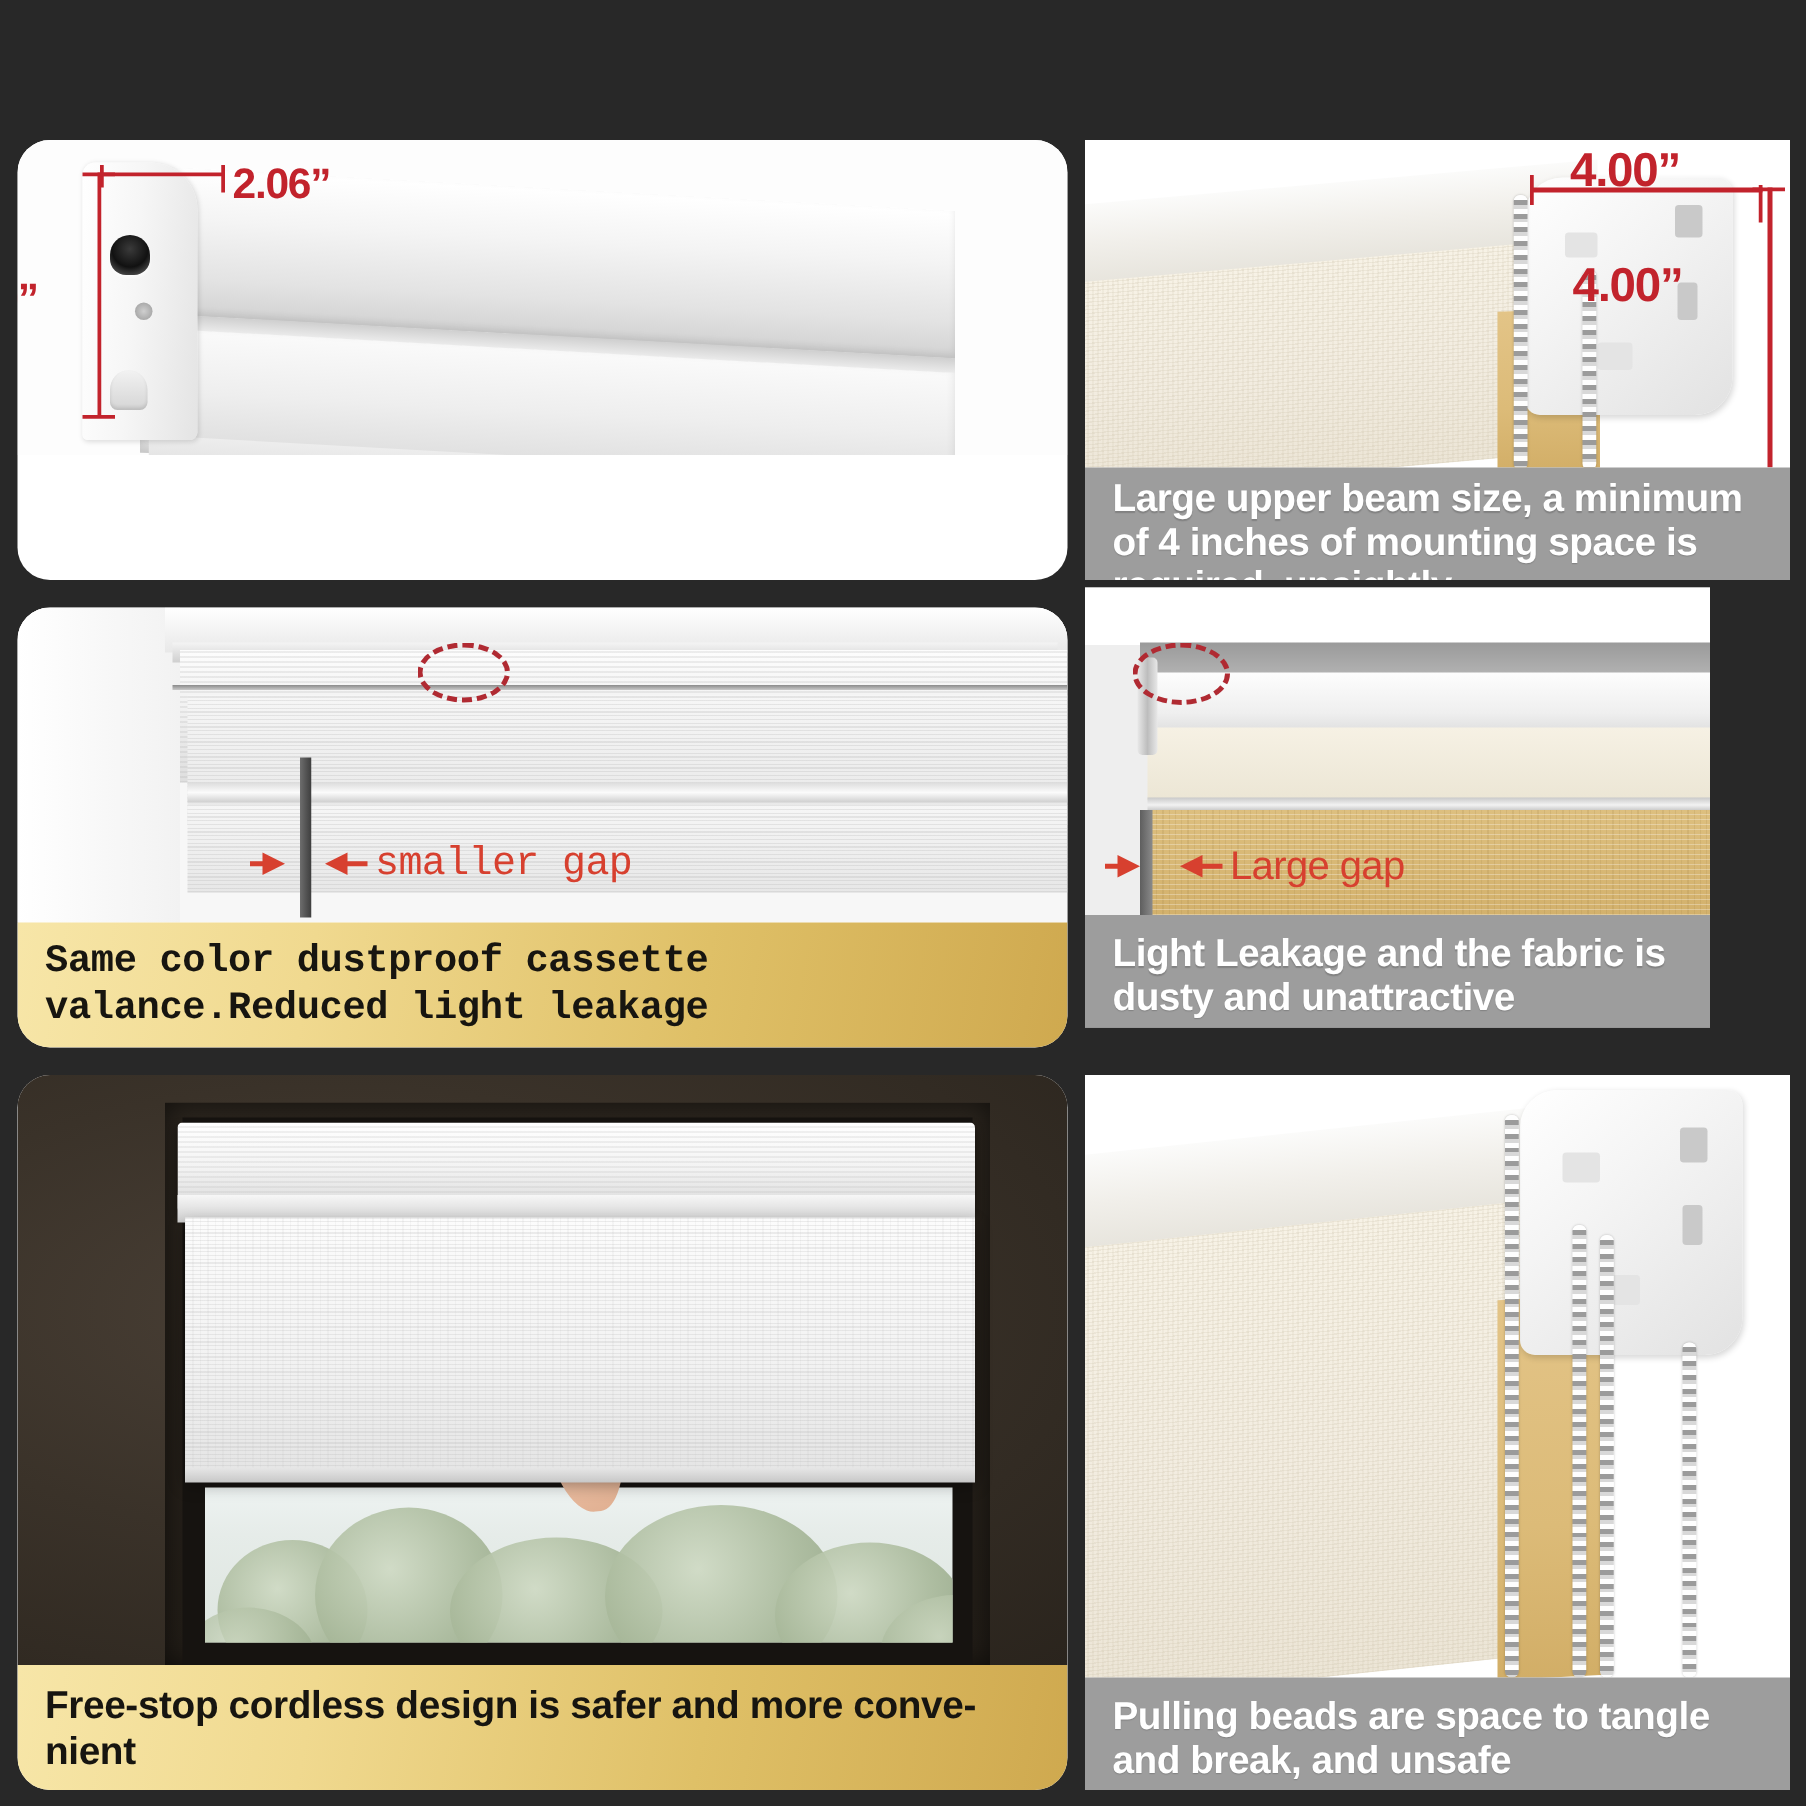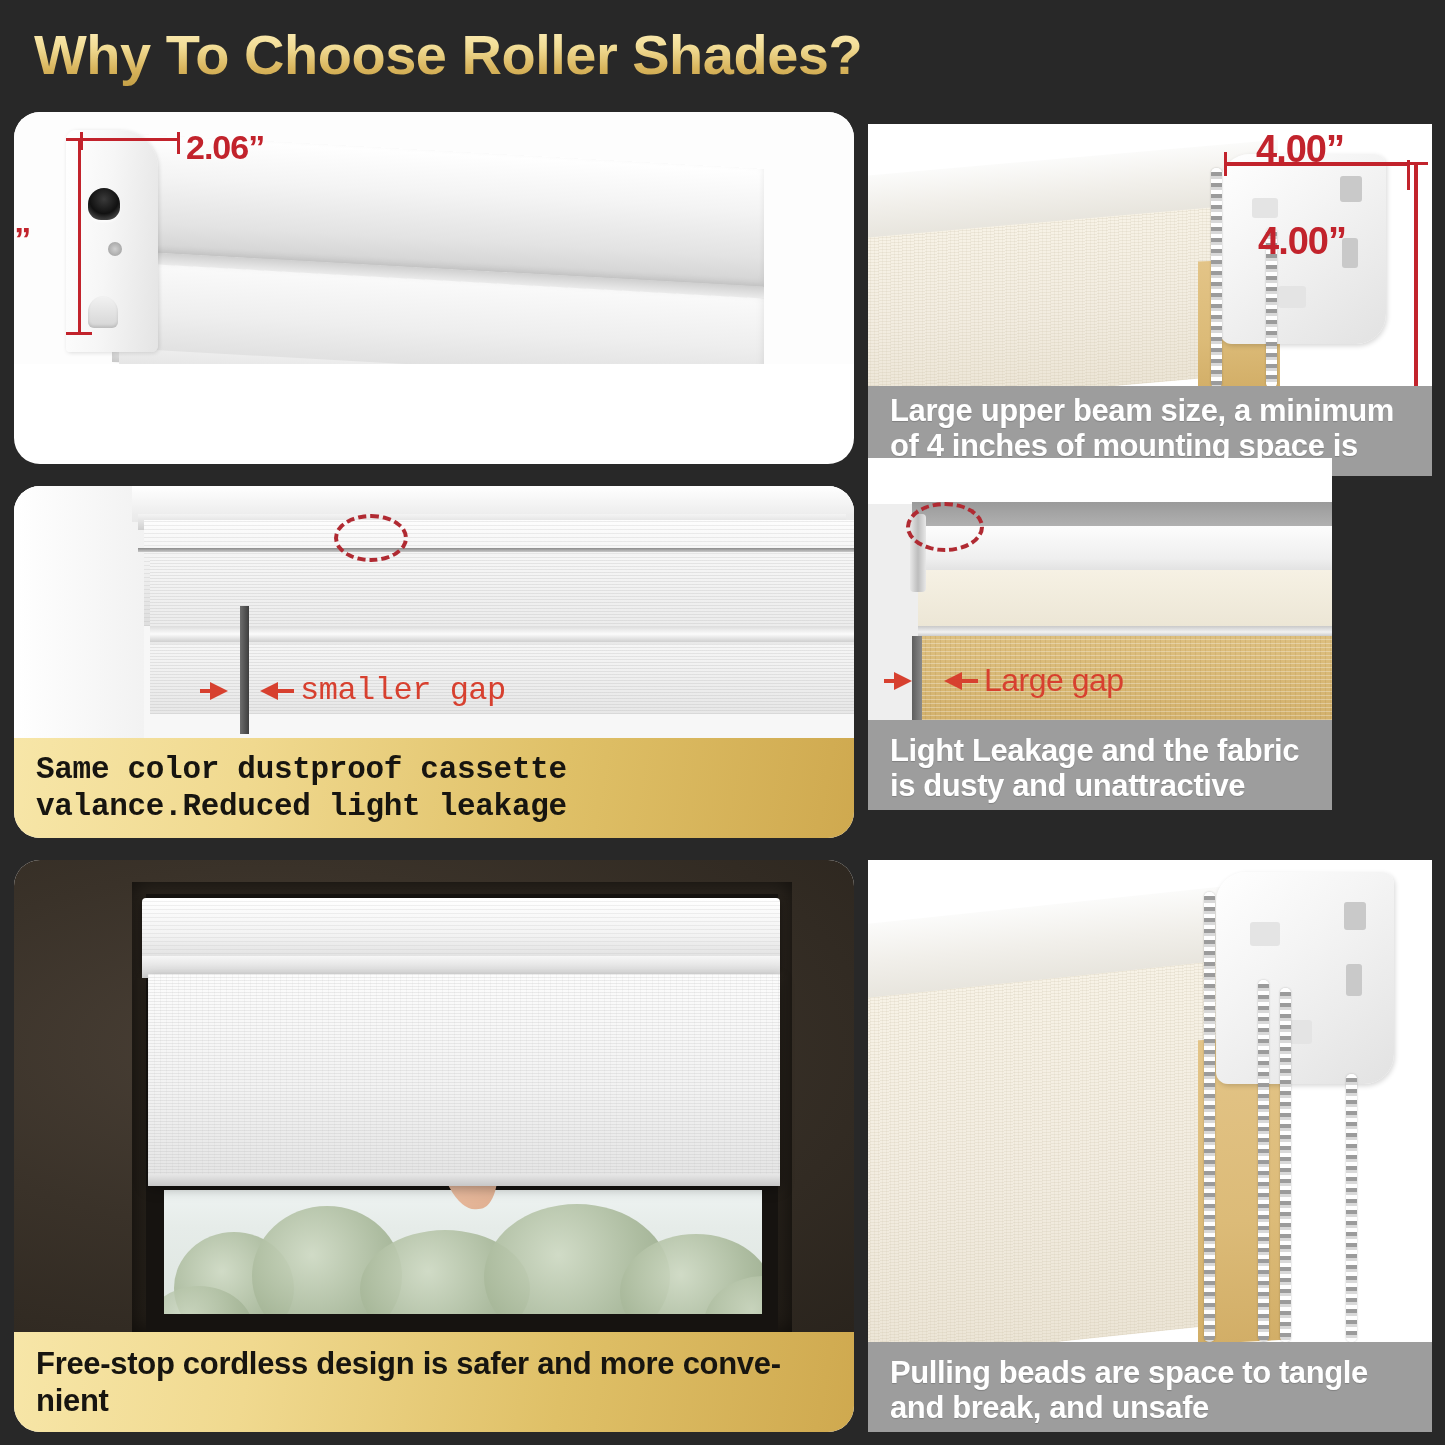--- a/index.html
+++ b/index.html
@@ -227,21 +227,20 @@
   .c5-hand { position:absolute;
     background: linear-gradient(150deg,#f6d9c4 0%,#eec2a6 55%,#dfae90 100%);
     border-radius: 48% 52% 40% 60%; }
   .c5-tab { position:absolute; background:#8fa6bd; border-radius:3px; }
 </style>
 </head>
 <body>
 
 <div class="page">
 
-  <div class="title">Why To Choose Roller Shades?</div>
 
   <div class="card left" style="left:14px; top:112px; width:840px; height:352px;">
     <div class="photo" style="height:252px;">
       <div class="c1bg"></div>
       <div class="valance-top"></div>
       <div class="valance-stripe"></div>
       <div class="valance-bot"></div>
       <div class="valance-shade"></div>
       <div class="endcap">
         <div class="slot"></div>
@@ -254,21 +253,21 @@
       <div class="tick" style="left:163px; top:20px; height:22px;"></div>
       <div class="dimlabel" style="left:172px; top:16px;">2.06”</div>
 
       <div class="rline" style="left:64px; top:26px; width:3px; height:196px;"></div>
       <div class="rline" style="left:52px; top:26px; width:26px; height:3px;"></div>
       <div class="rline" style="left:52px; top:220px; width:26px; height:3px;"></div>
       <div class="dimlabel" style="left:-62px; top:108px;">5.49”</div>
     </div>
   </div>
 
-  <div class="card right" style="left:868px; top:112px; width:564px; height:352px;margin-top:12px;">
+  <div class="card right" style="left:868px; top:112px; width:564px; height:352px;">
     <div class="photo" style="height:262px;">
       <div class="rollerbg"></div>
       <div class="roll-tube" style="left:-10px; top:34px; width:420px; height:80px; transform:skewY(-5deg);"></div>
       <div class="roll-fabric" style="left:-10px; top:96px; width:420px; height:170px; transform:skewY(-5deg);"></div>
       <div class="roll-back" style="left:330px; top:136px; width:82px; height:130px; transform:skewY(-2deg);"></div>
 
       <div class="bracket" style="left:352px; top:30px; width:166px; height:190px;">
         <div class="notch" style="left:120px; top:22px; width:22px; height:26px;"></div>
         <div class="notch" style="left:122px; top:84px; width:16px; height:30px;"></div>
         <div class="notch" style="left:32px; top:44px; width:26px; height:20px; background:#e4e4e4;"></div>
@@ -310,21 +309,21 @@
       <div class="rline" style="left:186px; top:203px; width:16px; height:4px; background:#d7402f;"></div>
       <div class="arrL" style="left:246px; top:196px;"></div>
       <div class="rline" style="left:262px; top:203px; width:18px; height:4px; background:#d7402f;"></div>
       <div class="gaplabel" style="left:286px; top:186px;">smaller gap</div>
     </div>
     <div class="caption gold" style="height:100px;">
       <span class="txt">Same color dustproof cassette valance.Reduced light leakage</span>
     </div>
   </div>
 
-  <div class="card right" style="left:868px; top:458px; width:464px; height:352px;">
+  <div class="card right" style="left:868px; top:470px; width:500px; height:352px;">
     <div class="photo" style="height:262px;">
       <div class="c4bg"></div>
       <div class="c4-wall"></div>
       <div class="c4-grey"></div>
       <div class="c4-tube"></div>
       <div class="c4-cream"></div>
       <div class="c4-lip"></div>
       <div class="c4-tan"></div>
       <div class="c4-edge"></div>
       <div class="c4-bracketpin"></div>

